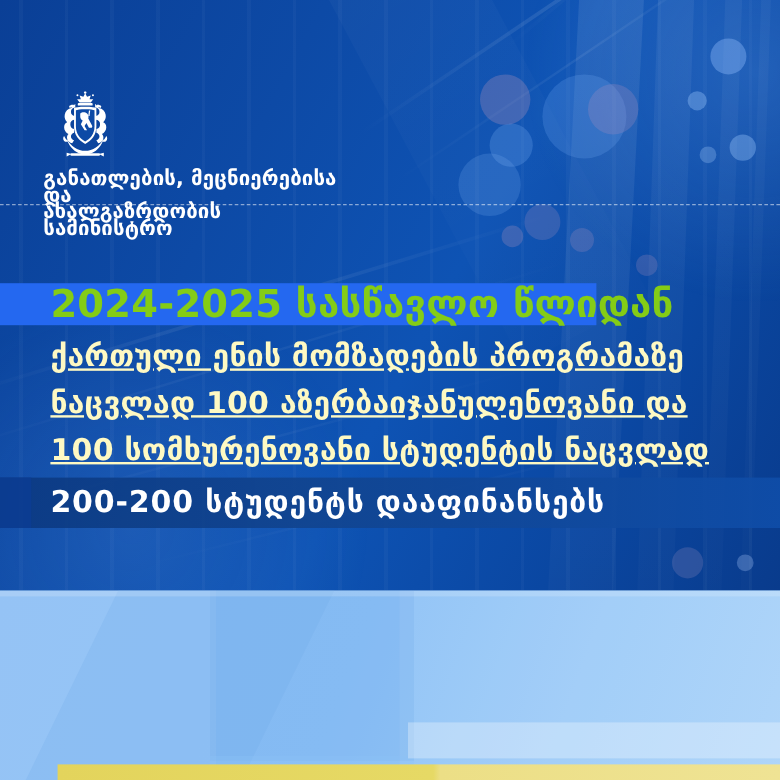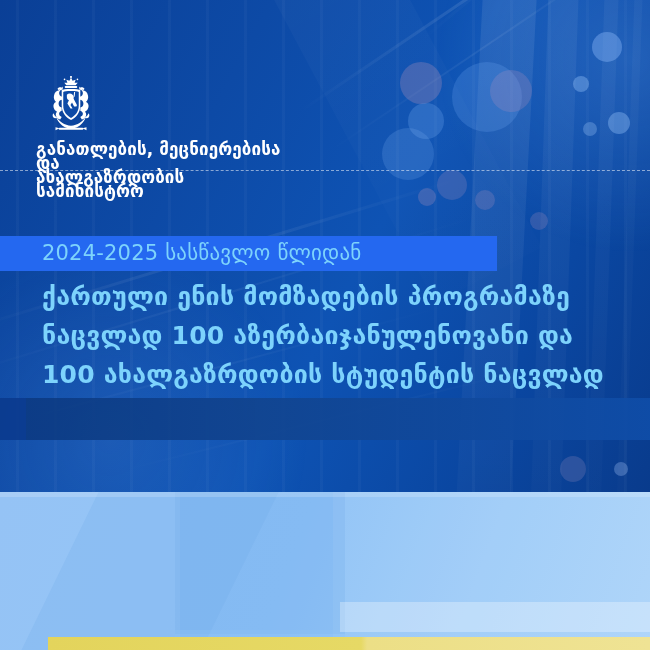--- a/index.html
+++ b/index.html
@@ -110,40 +110,41 @@
   
   .headline-bar {
     position: absolute;
     left: 0; top: 236px;
     width: 497px; height: 35px;
     background: #2468f0;
   }
   .headline {
     position: absolute;
     left: 42px; top: 238px;
-    color: #7dd3fc;
-    font-size: 21px;
+    color: #84cc16;
+    font-size: 32px;
     line-height: 31px;
-    font-weight: 400;
+    font-weight: 700;
     letter-spacing: .2px;
     white-space: nowrap;
   }
 
   .body-lines {
     position: absolute;
     left: 42px; top: 277px;
     width: 580px;
   }
   .body-line {
-    color: #7dd3fc;
+    color: #fef9c3;
     font-size: 25px;
     line-height: 39px;
     font-weight: 700;
     letter-spacing: .2px;
     white-space: nowrap;
+    text-decoration: underline;
   }
 
   .emphasis-bar {
     position: absolute;
     left: 0; top: 398px;
     width: 650px; height: 42px;
     background: linear-gradient(90deg, #0c3a82 0%, #11448f 40%, #0f4da8 100%);
     opacity: .92;
   }
   .emphasis-bar::before {
@@ -280,24 +281,25 @@
     <div class="ministry-name">განათლების, მეცნიერებისა და
 ახალგაზრდობის სამინისტრო</div>
   </div>
 
   <div class="headline-bar"></div>
   <div class="headline">2024-2025 სასწავლო წლიდან</div>
 
   <div class="body-lines">
     <div class="body-line">ქართული ენის მომზადების პროგრამაზე</div>
     <div class="body-line">ნაცვლად 100 აზერბაიჯანულენოვანი და</div>
-    <div class="body-line">100 ახალგაზრდობის სტუდენტის ნაცვლად</div>
+    <div class="body-line">100 სომხურენოვანი სტუდენტის ნაცვლად</div>
   </div>
 
   <div class="emphasis-bar"></div>
+  <div class="emphasis">200-200 სტუდენტს დააფინანსებს</div>
 
   <div class="footer">
     <div class="fshape f5"></div>
     <div class="fshape f1"></div>
     <div class="fshape f2"></div>
     <div class="fshape f3"></div>
     <div class="fshape f4"></div>
     <div class="fshape f6"></div>
     <div class="fshape f7"></div>
   </div>

